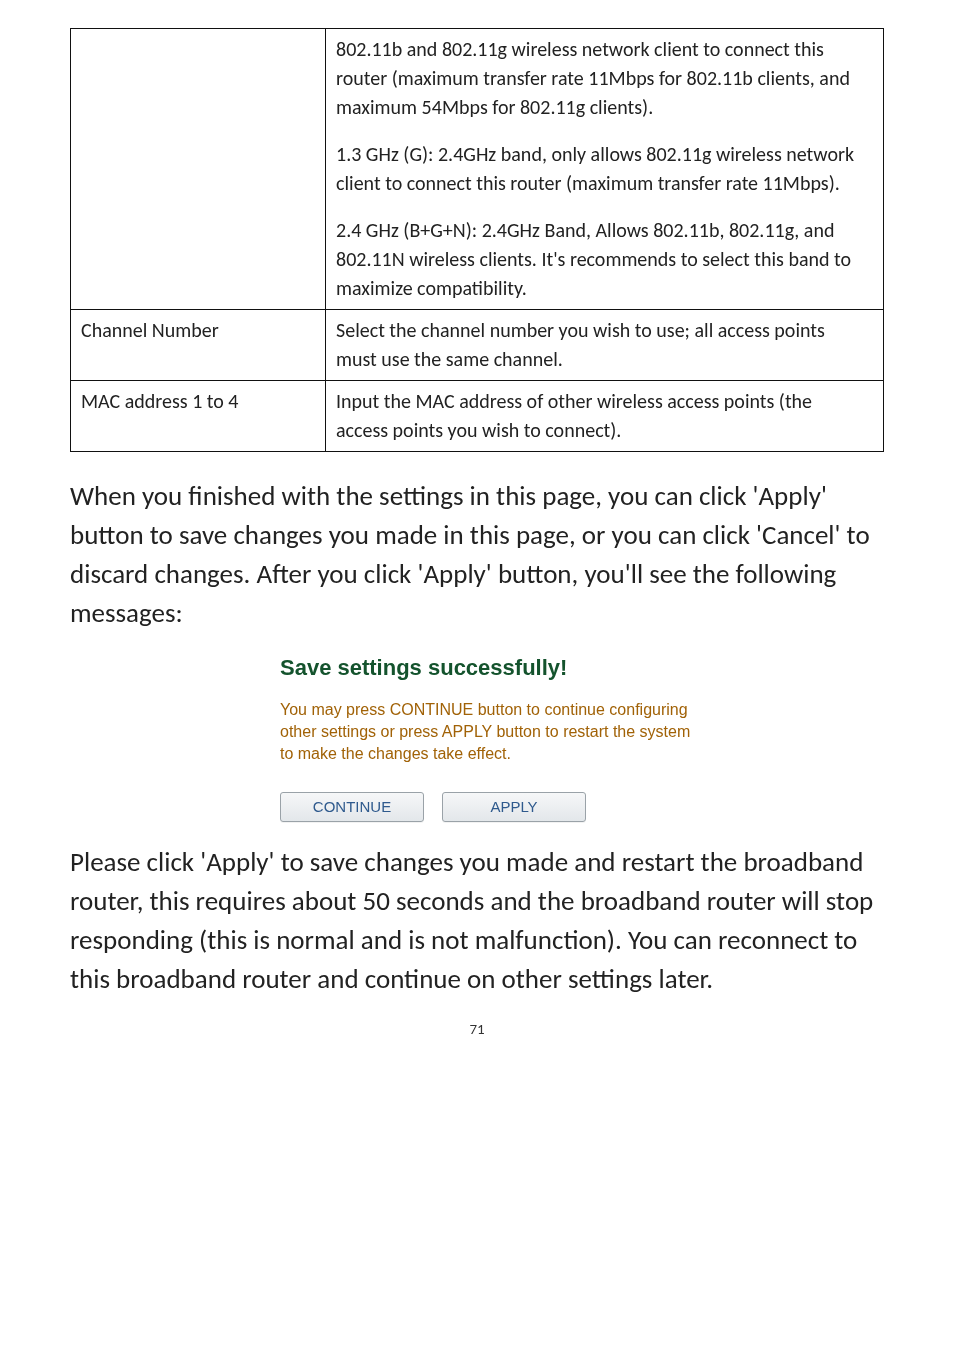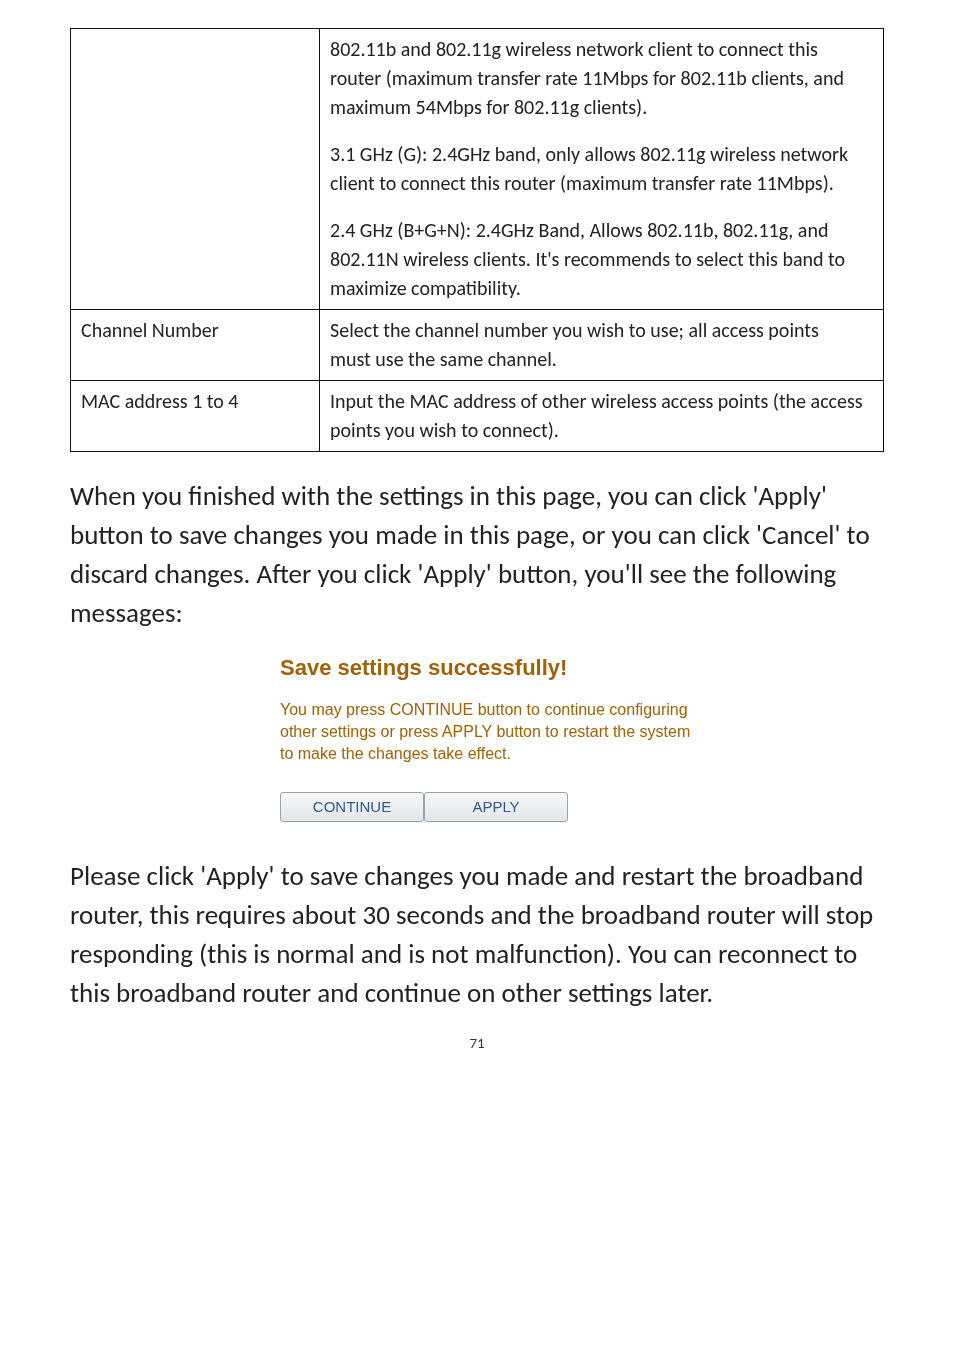--- a/index.html
+++ b/index.html
@@ -12,56 +12,57 @@
     padding: 28px 70px 30px 70px;
   }
   table.doc-table {
     border-collapse: collapse;
     width: 100%;
     margin-bottom: 24px;
   }
   table.doc-table td {
     border: 1px solid #111;
     vertical-align: top;
-    padding: 6px 20px 6px 10px;
+    padding: 6px 26px 6px 10px;
     font-size: 20px;
     line-height: 1.45;
   }
   table.doc-table td.label-cell {
     width: 218px;
   }
   .para {
     font-size: 27px;
     line-height: 1.45;
     margin-bottom: 22px;
   }
   .cell-block { margin-bottom: 18px; }
   .cell-block:last-child { margin-bottom: 0; }
   .success-wrap {
     margin: 10px 0 10px 210px;
     width: 470px;
   }
   .success-title {
-    color: #a16207;
+    color: #14532d;
     font-weight: bold;
     font-size: 22px;
     font-family: Arial, sans-serif;
     margin: 12px 0 18px 0;
   }
   .success-msg {
     color: #a16207;
     font-size: 16px;
     font-family: Arial, sans-serif;
     line-height: 1.4;
     margin-bottom: 26px;
     width: 420px;
   }
   .btn-row {
     display: flex;
-    margin-bottom: 34px;
+    gap: 18px;
+    margin-bottom: 20px;
   }
   .btn {
     display: inline-flex;
     align-items: center;
     justify-content: center;
     min-width: 110px;
     height: 28px;
     padding: 0 16px;
     font-size: 15px;
     font-family: Arial, sans-serif;
@@ -79,21 +80,21 @@
 </style>
 </head>
 <body>
 
 <table class="doc-table">
   <tbody>
       <tr>
     <td class="label-cell"></td>
     <td>
       <div class="cell-block">802.11b and 802.11g wireless network client to connect this router (maximum transfer rate 11Mbps for 802.11b clients, and maximum 54Mbps for 802.11g clients).</div>
-      <div class="cell-block">3.1 GHz (G): 2.4GHz band, only allows 802.11g wireless network client to connect this router (maximum transfer rate 11Mbps).</div>
+      <div class="cell-block">1.3 GHz (G): 2.4GHz band, only allows 802.11g wireless network client to connect this router (maximum transfer rate 11Mbps).</div>
       <div class="cell-block">2.4 GHz (B+G+N): 2.4GHz Band, Allows 802.11b, 802.11g, and 802.11N wireless clients. It's recommends to select this band to maximize compatibility.</div>
     </td>
   </tr>
   <tr>
     <td class="label-cell">Channel Number</td>
     <td>Select the channel number you wish to use; all access points must use the same channel.</td>
   </tr>
   <tr>
     <td class="label-cell">MAC address 1 to 4</td>
     <td>Input the MAC address of other wireless access points (the access points you wish to connect).</td>
@@ -105,15 +106,15 @@
 
 <div class="success-wrap">
   <div class="success-title">Save settings successfully!</div>
   <div class="success-msg">You may press CONTINUE button to continue configuring other settings or press APPLY button to restart the system to make the changes take effect.</div>
   <div class="btn-row">
     <div class="btn">CONTINUE</div>
     <div class="btn">APPLY</div>
   </div>
 </div>
 
-<div class="para">Please click 'Apply' to save changes you made and restart the broadband router, this requires about 30 seconds and the broadband router will stop responding (this is normal and is not malfunction). You can reconnect to this broadband router and continue on other settings later.</div>
+<div class="para">Please click 'Apply' to save changes you made and restart the broadband router, this requires about 50 seconds and the broadband router will stop responding (this is normal and is not malfunction). You can reconnect to this broadband router and continue on other settings later.</div>
 
 <div class="page-num">71</div>
 
 </body></html>

